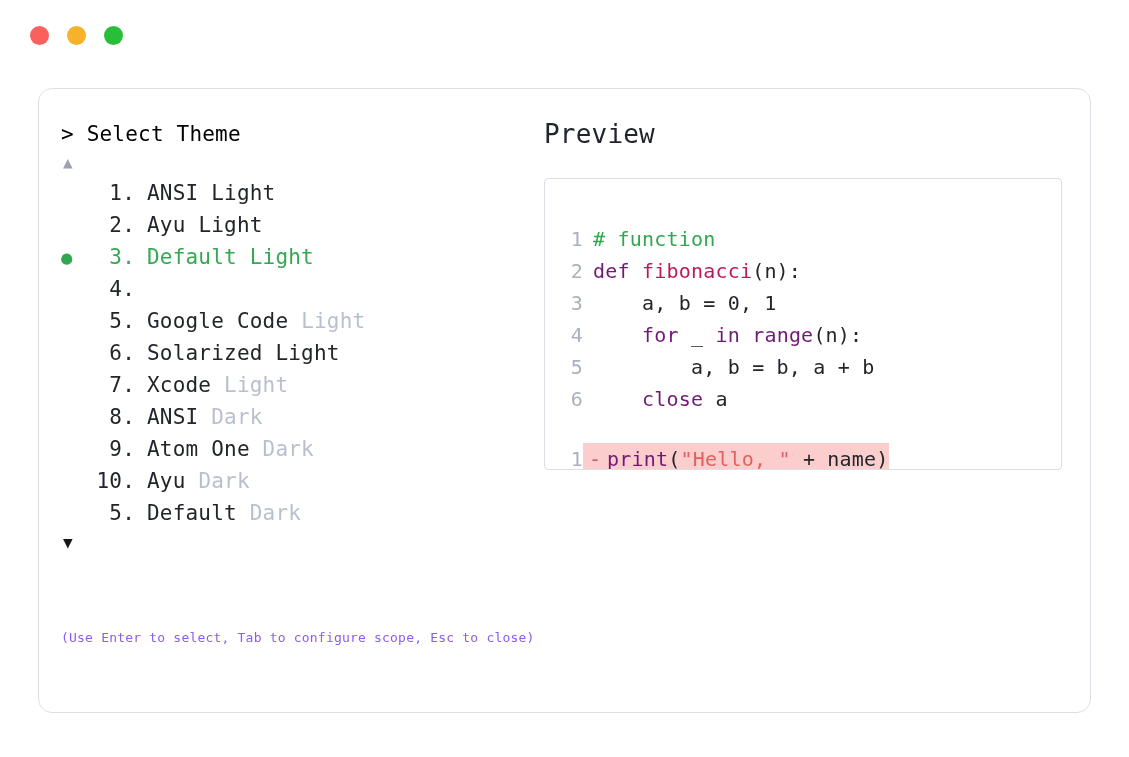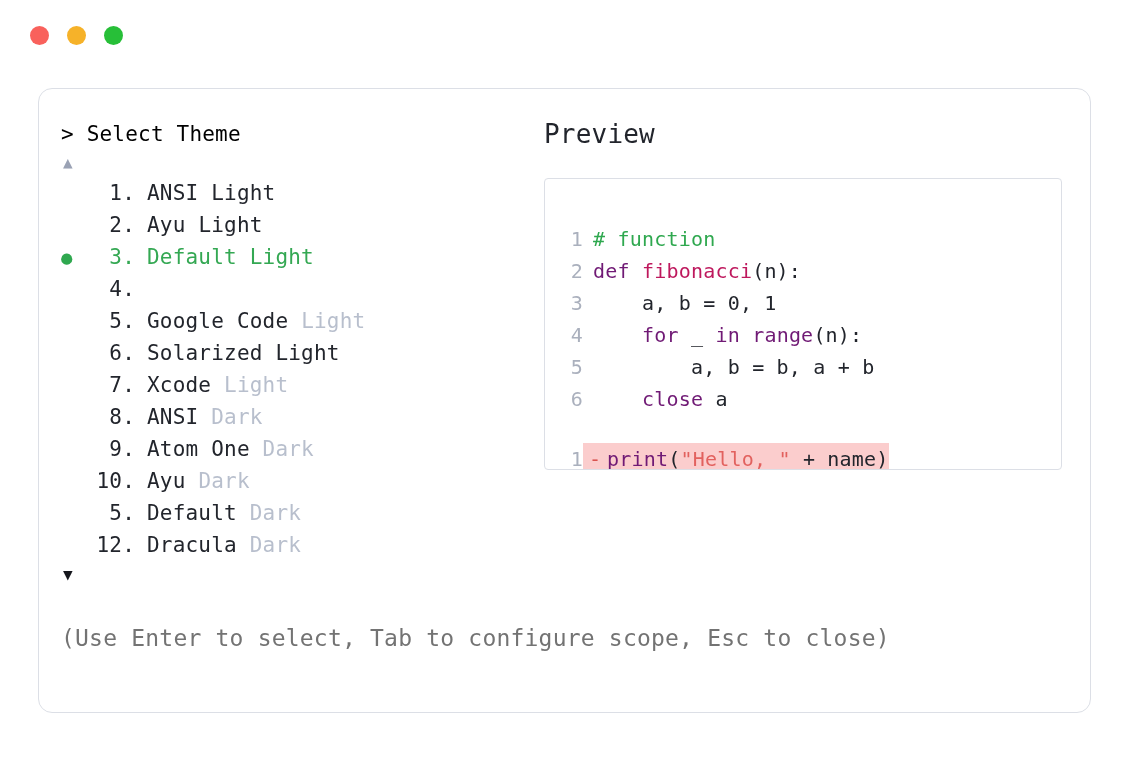--- a/index.html
+++ b/index.html
@@ -114,23 +114,23 @@
   .theme-row.selected .variant {
     color: #34a853;
   }
   .variant { color: #22252c; }
   .variant.muted { color: #b8bfcd; }
 
   .footer-hint {
     position: absolute;
     left: 22px;
     top: 535px;
-    font-size: 23px;
+    font-size: 13px;
     line-height: 28px;
-    color: #737373;
+    color: #8b5cf6;
     white-space: pre;
     letter-spacing: 0.2px;
   }
 
   
   .right-col {
     position: absolute;
     left: 505px;
     top: 30px;
     width: 525px;
@@ -217,21 +217,20 @@
           <li class="theme-row"><span class="bullet-cell"></span><span class="num-cell">2.</span><span class="name-cell">Ayu <span class="variant">Light</span></span></li>
           <li class="theme-row selected"><span class="bullet-cell">●</span><span class="num-cell">3.</span><span class="name-cell">Default <span class="variant">Light</span></span></li>
           <li class="theme-row"><span class="bullet-cell"></span><span class="num-cell">4.</span></li>
           <li class="theme-row"><span class="bullet-cell"></span><span class="num-cell">5.</span><span class="name-cell">Google Code <span class="variant muted">Light</span></span></li>
           <li class="theme-row"><span class="bullet-cell"></span><span class="num-cell">6.</span><span class="name-cell">Solarized <span class="variant">Light</span></span></li>
           <li class="theme-row"><span class="bullet-cell"></span><span class="num-cell">7.</span><span class="name-cell">Xcode <span class="variant muted">Light</span></span></li>
           <li class="theme-row"><span class="bullet-cell"></span><span class="num-cell">8.</span><span class="name-cell">ANSI <span class="variant muted">Dark</span></span></li>
           <li class="theme-row"><span class="bullet-cell"></span><span class="num-cell">9.</span><span class="name-cell">Atom One <span class="variant muted">Dark</span></span></li>
           <li class="theme-row"><span class="bullet-cell"></span><span class="num-cell">10.</span><span class="name-cell">Ayu <span class="variant muted">Dark</span></span></li>
           <li class="theme-row"><span class="bullet-cell"></span><span class="num-cell">5.</span><span class="name-cell">Default <span class="variant muted">Dark</span></span></li>
-          <li class="theme-row"><span class="bullet-cell"></span><span class="num-cell">12.</span><span class="name-cell">Dracula <span class="variant muted">Dark</span></span></li>
         </ul>
 
       <div class="scroll-arrow down">▼</div>
     </div>
 
     <div class="footer-hint">(Use Enter to select, Tab to configure scope, Esc to close)</div>
 
     <div class="right-col">
       <div class="preview-label">Preview</div>
       <div class="preview-box">

